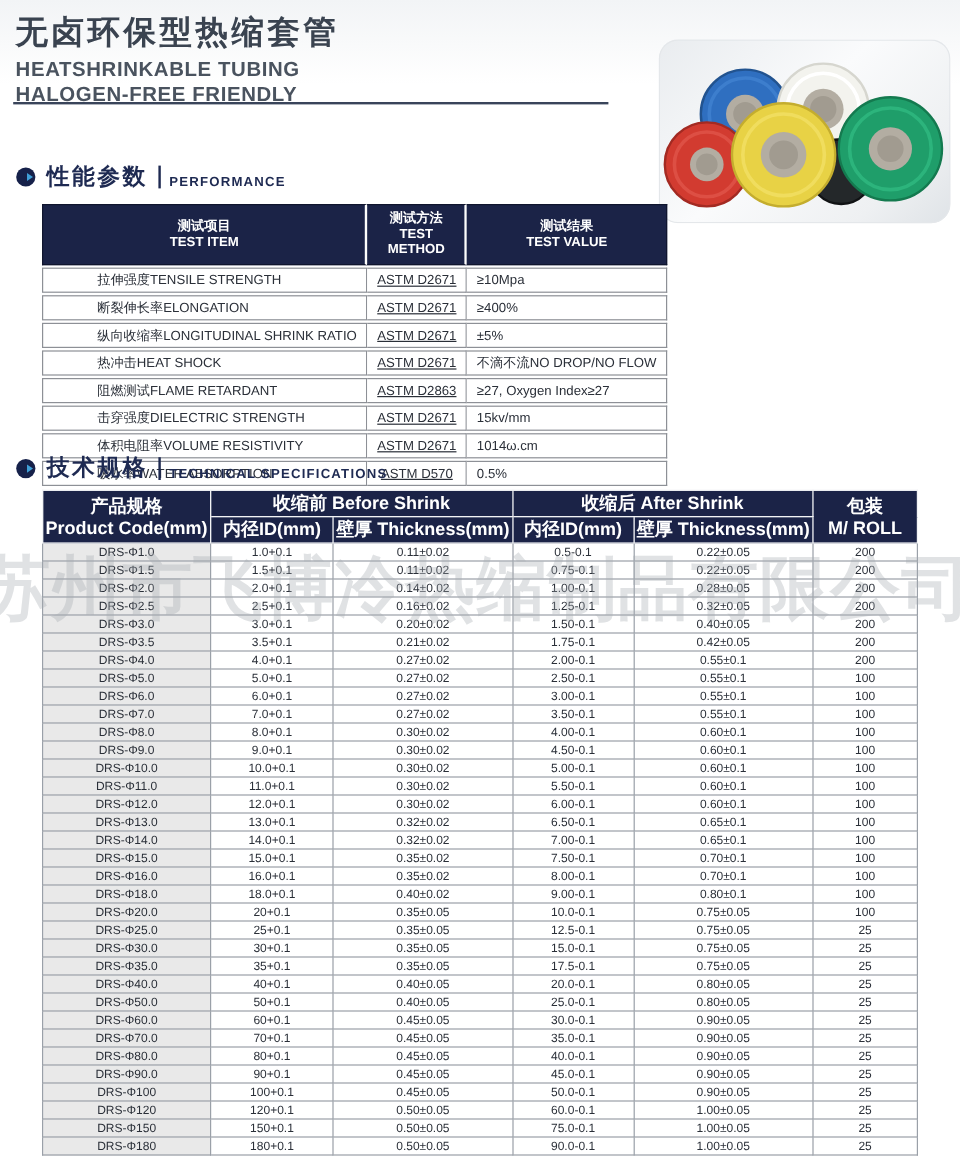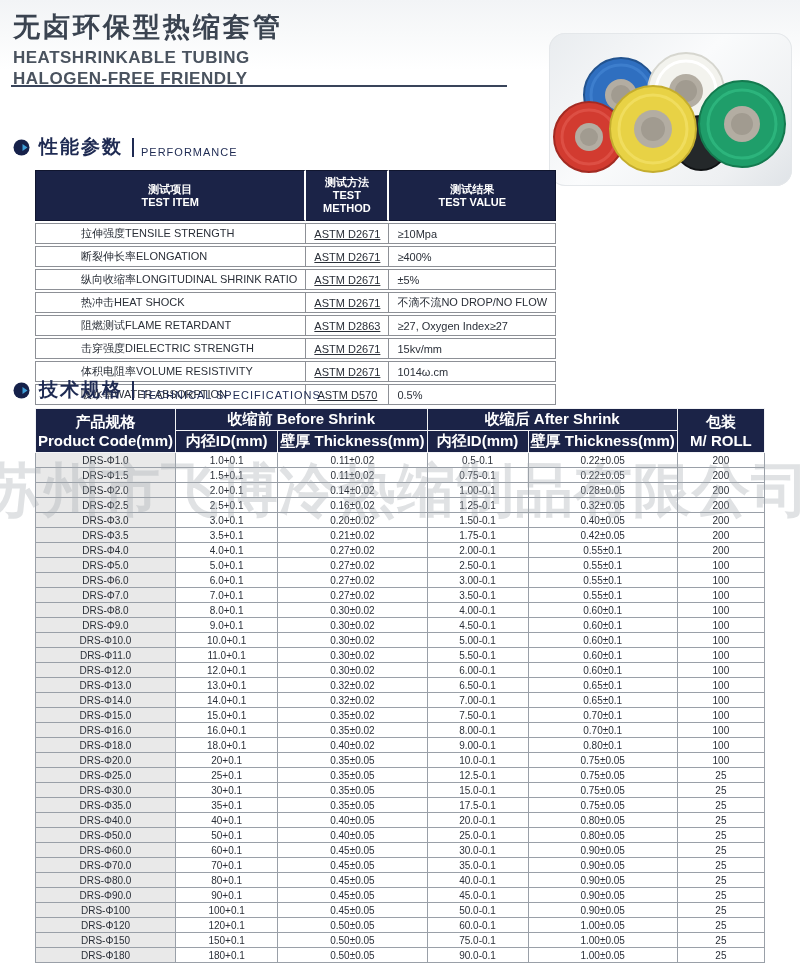--- a/index.html
+++ b/index.html
@@ -21,21 +21,21 @@
     border-radius:16px; overflow:hidden;
     background:linear-gradient(135deg,#e9ecef 0%,#fafbfc 45%,#eef0f2 80%,#dfe3e7 100%);
     box-shadow:0 0 0 1px #e4e7ea inset;
   }
 
   
   .section-head { position:absolute; display:flex; align-items:center; }
   .sh-icon { width:17px; height:17px; margin-right:9px; flex:0 0 auto; }
   .sh-cn { font-size:19px; font-weight:bold; color:#1e2a52; letter-spacing:2px; }
   .sh-divider { width:2px; height:19px; background:#1e2a52; margin:0 7px 0 9px; }
-  .sh-en { font-size:11px; font-weight:normal; color:#1e2a52; letter-spacing:1px; align-self:flex-end; margin-bottom:2px; }
+  .sh-en { font-size:11px; font-weight:bold; color:#1e2a52; letter-spacing:1px; align-self:flex-end; margin-bottom:2px; }
 
   
   .perf-table {
     position:absolute; left:35px; top:168px; width:482px;
     border-collapse:separate; border-spacing:0 2px; font-size:11px; color:#2a2f38;
   }
   .perf-table th {
     background:#1b2347; color:#ffffff; font-size:11px; font-weight:bold;
     padding:5px 2px; line-height:13px; border-right:2px solid #fdfdfd;
     border-top:1px solid #10152e; border-bottom:1px solid #10152e;

